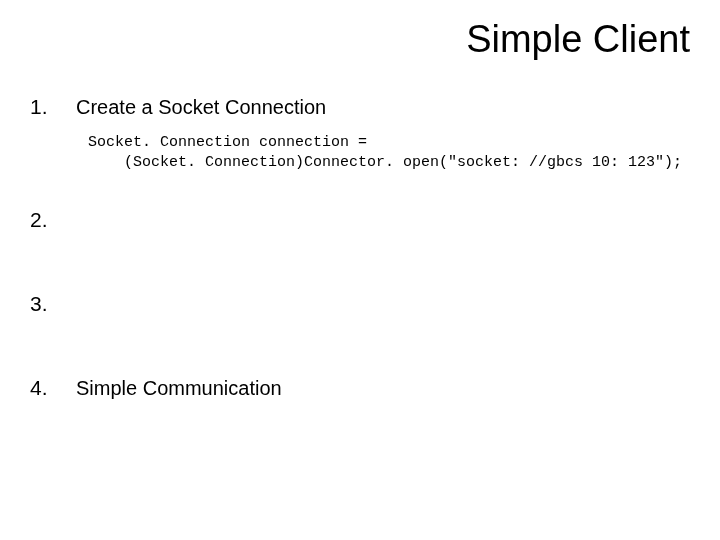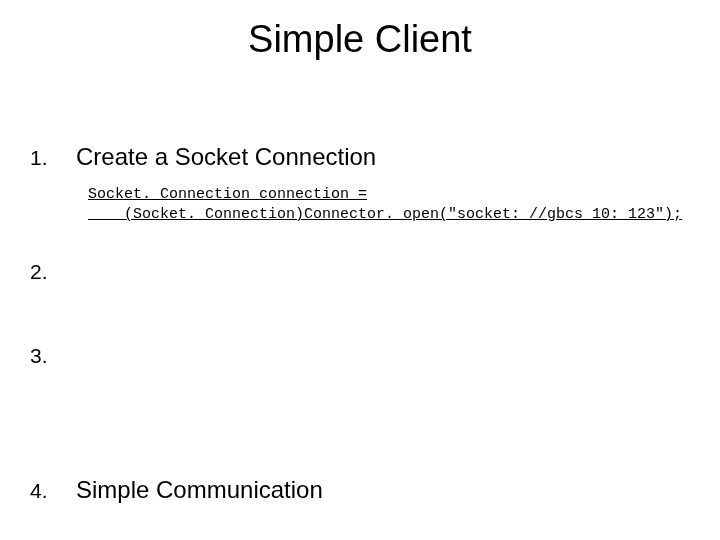--- a/index.html
+++ b/index.html
@@ -11,46 +11,44 @@
     font-family: Arial, Helvetica, sans-serif;
     color: #000;
   }
   .slide {
     box-sizing: border-box;
     width: 720px;
     height: 540px;
     padding: 18px 30px 0 30px;
   }
   .title {
-    text-align: center;
+    text-align: right;
     font-size: 38px;
     font-weight: 400;
     margin: 0 0 34px 0;
   }
   .item {
     display: flex;
     align-items: baseline;
     margin-bottom: 14px;
   }
   .num {
     width: 46px;
     flex: 0 0 46px;
     font-size: 21px;
   }
   .label {
-    font-size: 24px;
-    margin-top: 48px;
+    font-size: 20px;
   }
   .code {
     font-family: "Courier New", Courier, monospace;
     font-size: 15px;
     white-space: pre;
     margin: 10px 0 34px 58px;
     line-height: 1.35;
-    text-decoration: underline;
   }
   .gap {
     height: 46px;
   }
 </style>
 </head>
 <body>
 
 <div class="slide">
 

